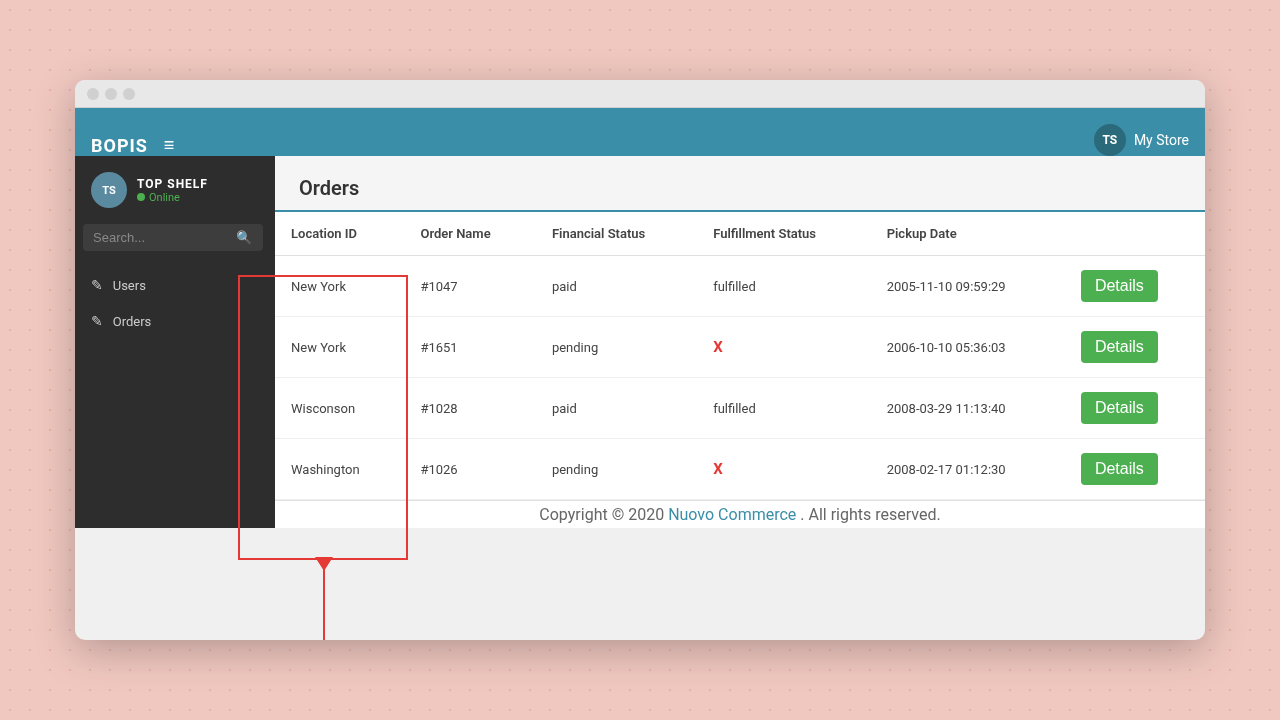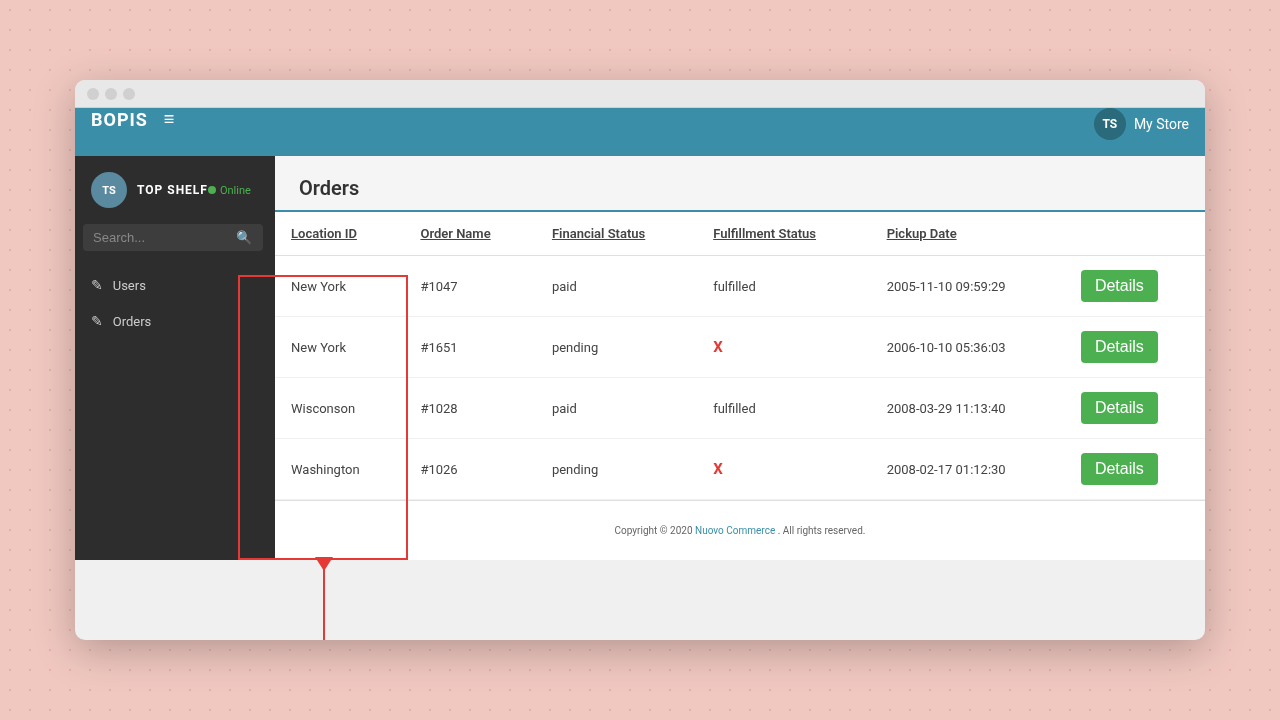--- a/index.html
+++ b/index.html
@@ -40,21 +40,21 @@
     .app-container {
       display: flex;
       flex-direction: column;
       height: calc(100% - 28px);
     }
     
     .top-nav {
       background: #3a8ea8;
       height: 48px;
       display: flex;
-      align-items: flex-start;
+      align-items: flex-end;
       justify-content: space-between;
       padding: 0 16px;
       flex-shrink: 0;
     }
     .top-nav-left {
       display: flex;
       align-items: center;
       gap: 16px;
     }
     .app-title {
@@ -118,21 +118,21 @@
       color: white;
       font-size: 11px;
       font-weight: 700;
       display: flex;
       align-items: center;
       justify-content: center;
       flex-shrink: 0;
     }
     .sidebar-store-info {
       display: flex;
-      flex-direction: row;
+      flex-direction: column;
     }
     .sidebar-store-name {
       color: white;
       font-size: 12px;
       font-weight: 700;
       letter-spacing: 1px;
     }
     .sidebar-status {
       display: flex;
       align-items: center;
@@ -212,21 +212,20 @@
       background: white;
     }
     thead th {
       text-align: left;
       padding: 14px 16px;
       font-size: 13px;
       font-weight: 600;
       color: #444;
       border-bottom: 1px solid #e0e0e0;
       background: white;
-      text-decoration: underline;
     }
     tbody td {
       padding: 14px 16px;
       font-size: 13px;
       color: #444;
       border-bottom: 1px solid #f0f0f0;
     }
     .status-x {
       color: #e53935;
       font-weight: 700;
@@ -239,22 +238,22 @@
       border-radius: 4px;
       padding: 7px 14px;
       font-size: 16px;
       cursor: pointer;
       font-weight: 500;
     }
     
     .footer {
       background: white;
       text-align: center;
-      padding: 24px;
-      font-size: 10px;
+      padding: 4px;
+      font-size: 16px;
       color: #666;
       border-top: 1px solid #e0e0e0;
       flex-shrink: 0;
     }
     .footer a {
       color: #3a8ea8;
       text-decoration: none;
     }
     
     .red-box {

